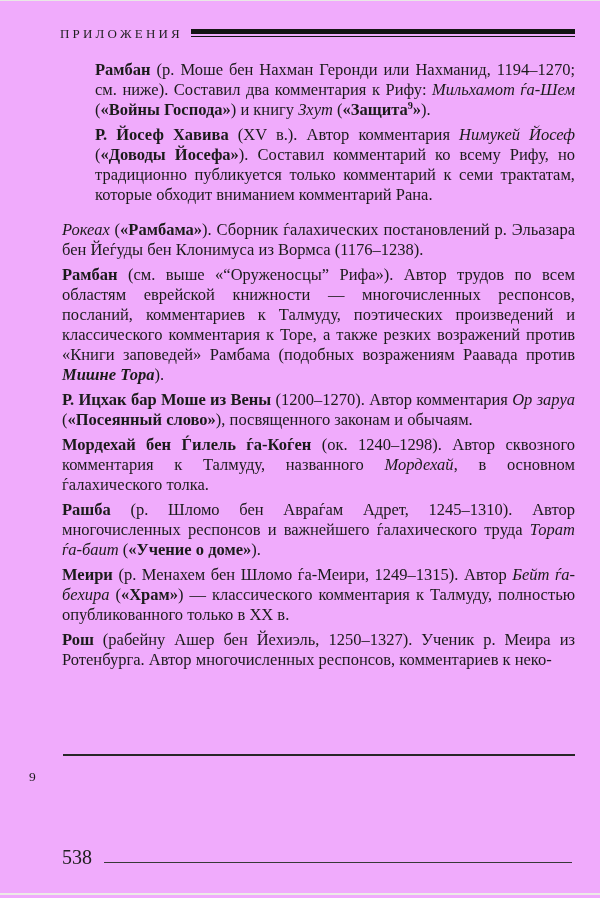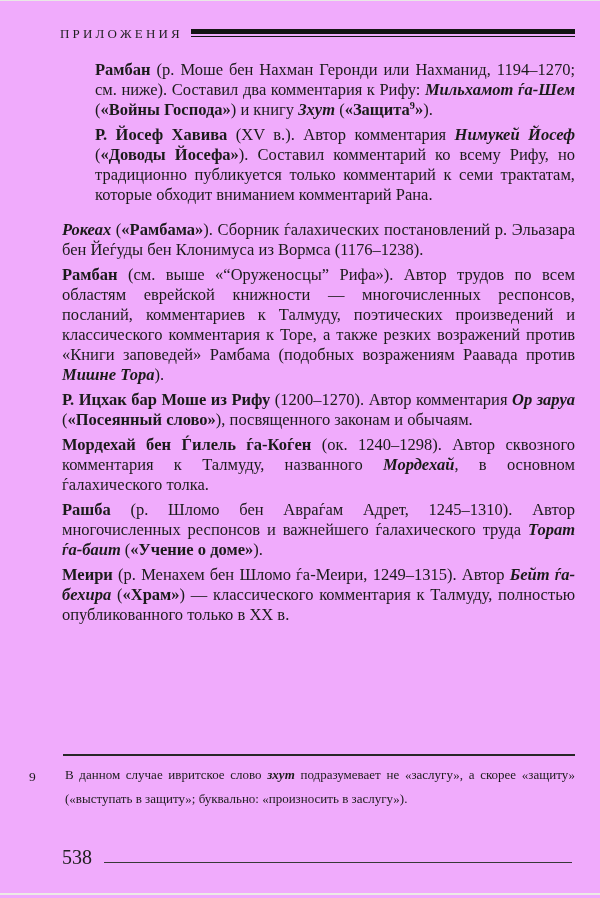--- a/index.html
+++ b/index.html
@@ -44,21 +44,21 @@
     line-height: 20px;
     text-align: justify;
   }
   .entry { margin: 0 0 5px 0; }
   .entry.indent { margin-left: 33px; }
   .entry.section-gap { margin-top: 15px; }
 
   .r-n  { }
   .r-b  { font-weight: 700; }
   .r-i  { font-style: italic; font-weight: bold; }
-  .r-bi { font-weight: 700; font-style: italic; }
+  .r-bi { font-weight: 400; font-style: italic; }
   .r-bsup { font-weight: 700; font-size: 62%; vertical-align: super; line-height: 0; }
 
   
   .footnote-separator {
     position: absolute;
     top: 753px; left: 63px; right: 25px;
     height: 1.6px;
     background: #272727;
   }
   .footnote {
@@ -107,31 +107,31 @@
       <span class="rule-bar" style="display:block"></span>
       <span class="rule-thin" style="display:block"></span>
     </span>
   </div>
 
   <div class="content">
       <p class="entry indent"><span class="r-b">Рамбан</span><span class="r-n"> (р. Моше бен Нахман Геронди или Нахманид, 1194–1270; см. ниже). Составил два комментария к Рифу: </span><span class="r-bi">Мильхамот ѓа-Шем</span><span class="r-n"> (</span><span class="r-b">«Войны Господа»</span><span class="r-n">) и книгу </span><span class="r-bi">Зхут</span><span class="r-n"> (</span><span class="r-b">«Защита</span><span class="r-bsup">9</span><span class="r-b">»</span><span class="r-n">).</span></p>
       <p class="entry indent"><span class="r-b">Р. Йосеф Хавива</span><span class="r-n"> (XV в.). Автор комментария </span><span class="r-bi">Нимукей Йосеф</span><span class="r-n"> (</span><span class="r-b">«Доводы Йосефа»</span><span class="r-n">). Составил комментарий ко всему Рифу, но традиционно публикуется только комментарий к семи трактатам, которые обходит вниманием комментарий Рана.</span></p>
       <p class="entry section-gap"><span class="r-bi">Рокеах</span><span class="r-n"> (</span><span class="r-b">«Рамбама»</span><span class="r-n">). Сборник ѓалахических постановлений р. Эльазара бен Йеѓуды бен Клонимуса из Вормса (1176–1238).</span></p>
       <p class="entry"><span class="r-b">Рамбан</span><span class="r-n"> (см. выше «“Оруженосцы” Рифа»). Автор трудов по всем областям еврейской книжности — многочисленных респонсов, посланий, комментариев к Талмуду, поэтических произведений и классического комментария к Торе, а также резких возражений против «Книги заповедей» Рамбама (подобных возражениям Раавада против </span><span class="r-i">Мишне Тора</span><span class="r-n">).</span></p>
-      <p class="entry"><span class="r-b">Р. Ицхак бар Моше из Рифу</span><span class="r-n"> (1200–1270). Автор комментария </span><span class="r-bi">Ор заруа</span><span class="r-n"> (</span><span class="r-b">«Посеянный слово»</span><span class="r-n">), посвященного законам и обычаям.</span></p>
+      <p class="entry"><span class="r-b">Р. Ицхак бар Моше из Вены</span><span class="r-n"> (1200–1270). Автор комментария </span><span class="r-bi">Ор заруа</span><span class="r-n"> (</span><span class="r-b">«Посеянный слово»</span><span class="r-n">), посвященного законам и обычаям.</span></p>
       <p class="entry"><span class="r-b">Мордехай бен Ѓилель ѓа-Коѓен</span><span class="r-n"> (ок. 1240–1298). Автор сквозного комментария к Талмуду, названного </span><span class="r-bi">Мордехай</span><span class="r-n">, в основном ѓалахического толка.</span></p>
       <p class="entry"><span class="r-b">Рашба</span><span class="r-n"> (р. Шломо бен Авраѓам Адрет, 1245–1310). Автор многочисленных респонсов и важнейшего ѓалахического труда </span><span class="r-bi">Торат ѓа-баит</span><span class="r-n"> (</span><span class="r-b">«Учение о доме»</span><span class="r-n">).</span></p>
       <p class="entry"><span class="r-b">Меири</span><span class="r-n"> (р. Менахем бен Шломо ѓа-Меири, 1249–1315). Автор </span><span class="r-bi">Бейт ѓа-бехира</span><span class="r-n"> (</span><span class="r-b">«Храм»</span><span class="r-n">) — классического комментария к Талмуду, полностью опубликованного только в XX в.</span></p>
+      <p class="entry"><span class="r-b">Рош</span><span class="r-n"> (рабейну Ашер бен Йехиэль, 1250–1327). Ученик р. Меира из Ротенбурга. Автор многочисленных респонсов, комментариев к неко-</span></p>
     </div>
 
   <div class="footnote-separator"></div>
 
   <div class="footnote">
     <span class="footnote-marker">9</span>
-    <span><span class="r-n">В данном случае ивритское слово </span><span class="r-i">зхут</span><span class="r-n"> подразумевает не «заслугу», а скорее «защиту» («выступать в защиту»; буквально: «произносить в заслугу»).</span></span>
   </div>
 
   <div class="page-number">538</div>
   <div class="footer-rule"></div>
 
   <div class="scan-artifact-line"></div>
 
 </div>
 
 </body></html>

